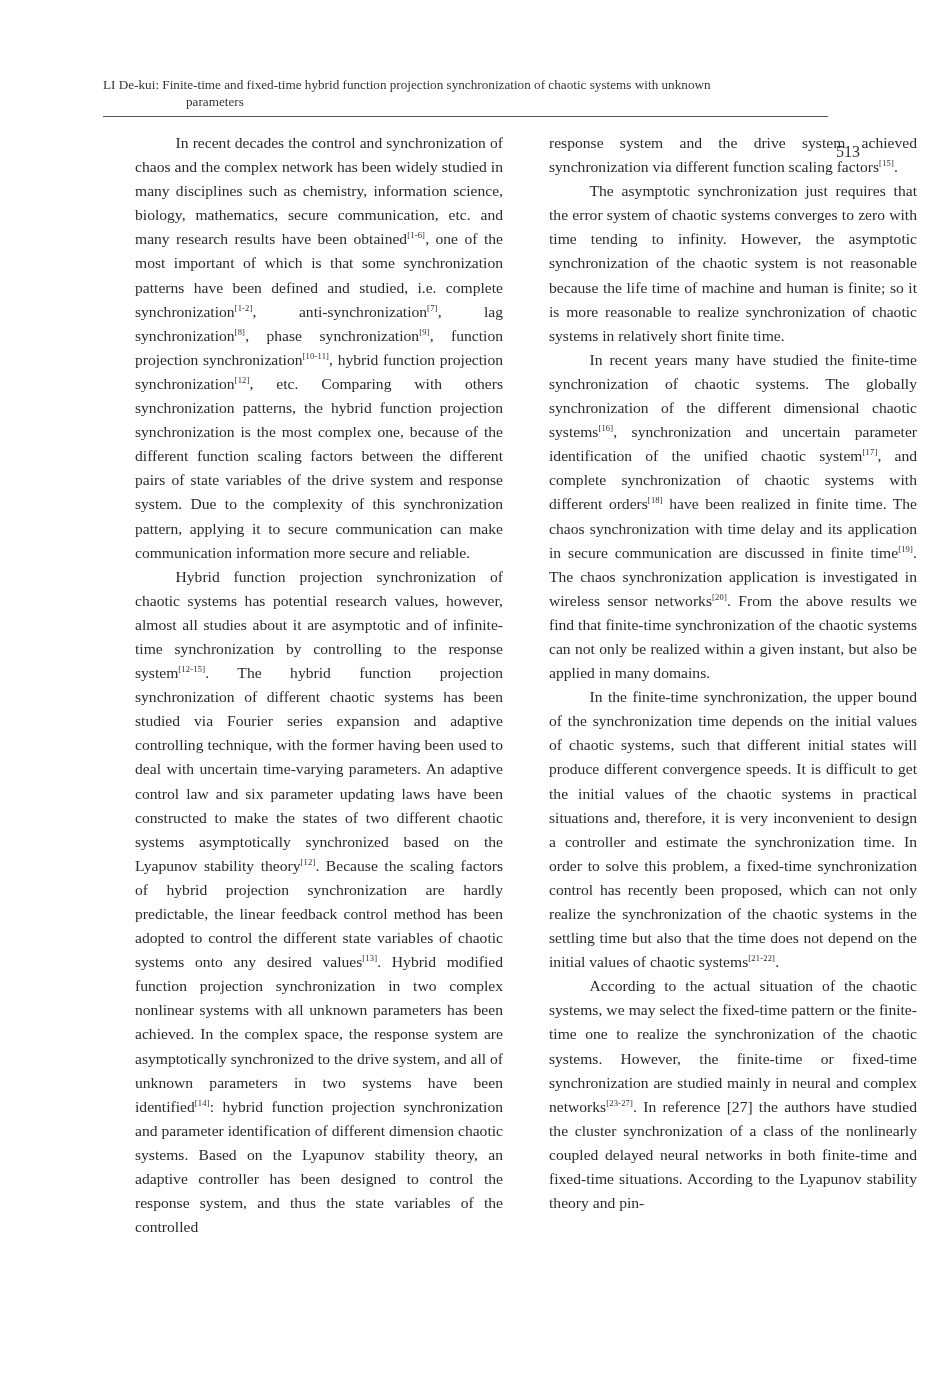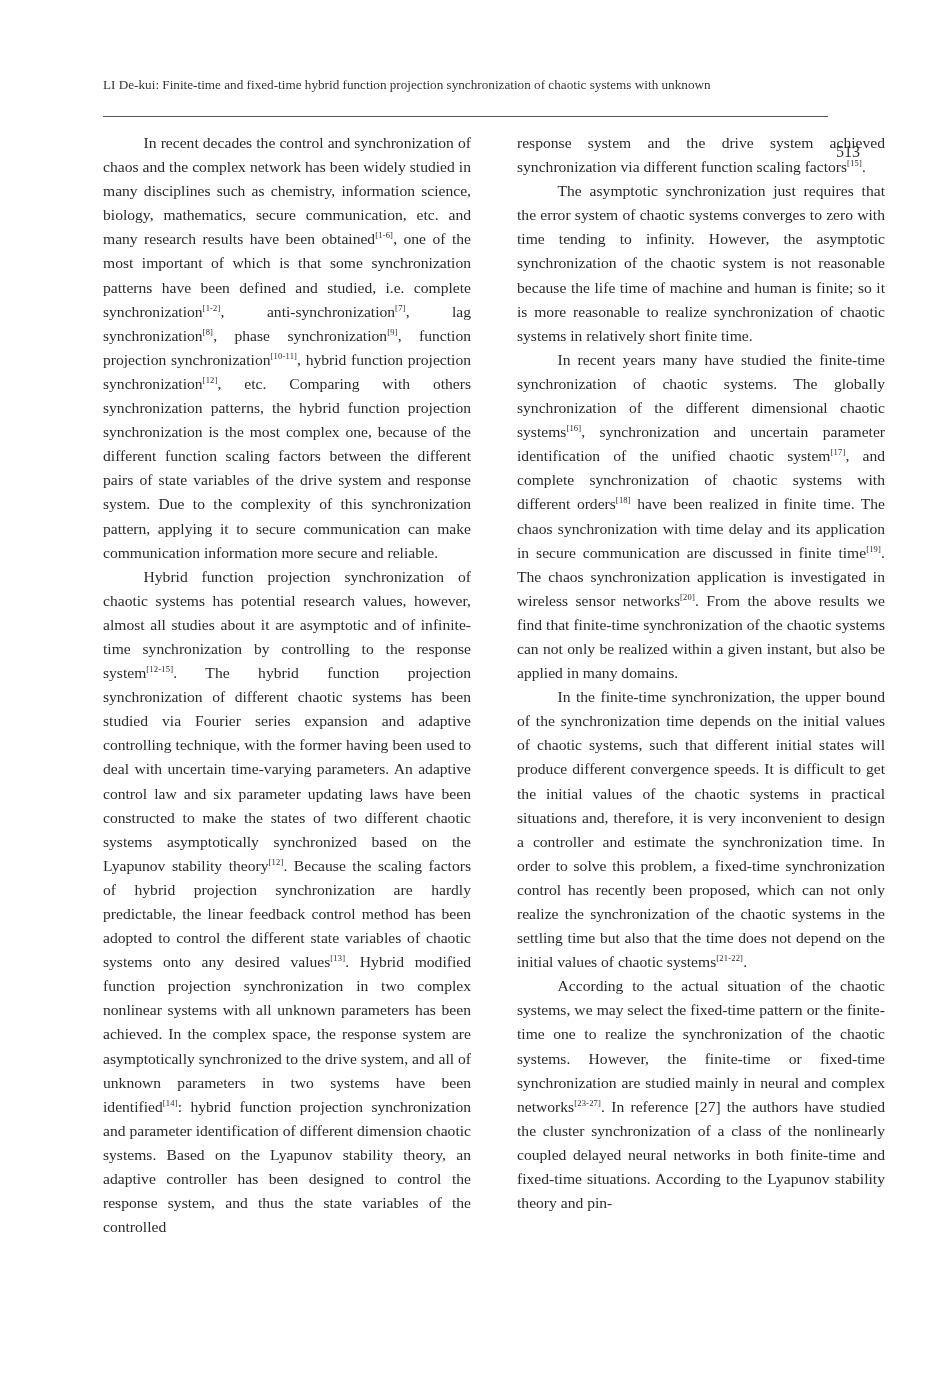--- a/index.html
+++ b/index.html
@@ -51,20 +51,21 @@
       margin-top: 45px;
     }
     .column {
       position: absolute;
       top: 131px;
       width: 368px;
       font-size: 15.6px;
       line-height: 24.1px;
       text-align: justify;
       hyphens: none;
+      margin-left: 32px;
     }
     .column.left { left: 103px; }
     .column.right { left: 517px; }
     .column p {
       margin: 0;
       text-indent: 2.6em;
     }
     .column p.cont {
       text-indent: 0;
     }
@@ -73,20 +74,21 @@
       line-height: 0;
       vertical-align: 6px;
       letter-spacing: 0.2px;
     }
   </style>
 </head>
 <body>
 
 <div class="running-header">
   <span class="author">LI De-kui</span><span>: </span><span class="title-line1">Finite-time and fixed-time hybrid function projection synchronization of  chaotic systems with unknown</span>
+  <span class="title-line2">parameters</span>
 </div>
 <div class="header-rule"></div>
 <div class="page-number">513</div>
 
 <div class="column left">
     <p>In recent decades the control and synchronization of chaos and the complex network has been widely studied in many disciplines such as chemistry, information science, biology, mathematics, secure communication, etc. and many research results have been obtained<sup class="cite">[1-6]</sup>, one of the most important of which is that some synchronization patterns have been defined and studied, i.e. complete synchronization<sup class="cite">[1-2]</sup>, anti-synchronization<sup class="cite">[7]</sup>, lag synchronization<sup class="cite">[8]</sup>, phase synchronization<sup class="cite">[9]</sup>, function projection synchronization<sup class="cite">[10-11]</sup>, hybrid function projection synchronization<sup class="cite">[12]</sup>, etc. Comparing with others synchronization patterns, the hybrid function projection synchronization is the most complex one, because of the different function scaling factors between the different pairs of state variables of the drive system and response system. Due to the complexity of this synchronization pattern, applying it to secure communication can make communication information more secure and reliable.</p>
     <p>Hybrid function projection synchronization of chaotic systems has potential research values, however, almost all studies about it are asymptotic and of infinite-time synchronization by controlling to the response system<sup class="cite">[12-15]</sup>. The hybrid function projection synchronization of different chaotic systems has been studied via Fourier series expansion and adaptive controlling technique, with the former having been used to deal with uncertain time-varying parameters. An adaptive control law and six parameter updating laws have been constructed to make the states of two different chaotic systems asymptotically synchronized based on the Lyapunov stability theory<sup class="cite">[12]</sup>. Because the scaling factors of hybrid projection synchronization are hardly predictable, the linear feedback control method has been adopted to control the different state variables of chaotic systems onto any desired values<sup class="cite">[13]</sup>. Hybrid modified function projection synchronization in two complex nonlinear systems with all unknown parameters has been achieved. In the complex space, the response system are asymptotically synchronized to the drive system, and all of unknown parameters in two systems have been identified<sup class="cite">[14]</sup>: hybrid function projection synchronization and parameter identification of different dimension chaotic systems. Based on the Lyapunov stability theory, an adaptive controller has been designed to control the response system, and thus the state variables of the controlled</p>
   </div>
 <div class="column right">
     <p class="cont">response system and the drive system achieved synchronization via different function scaling factors<sup class="cite">[15]</sup>.</p>

